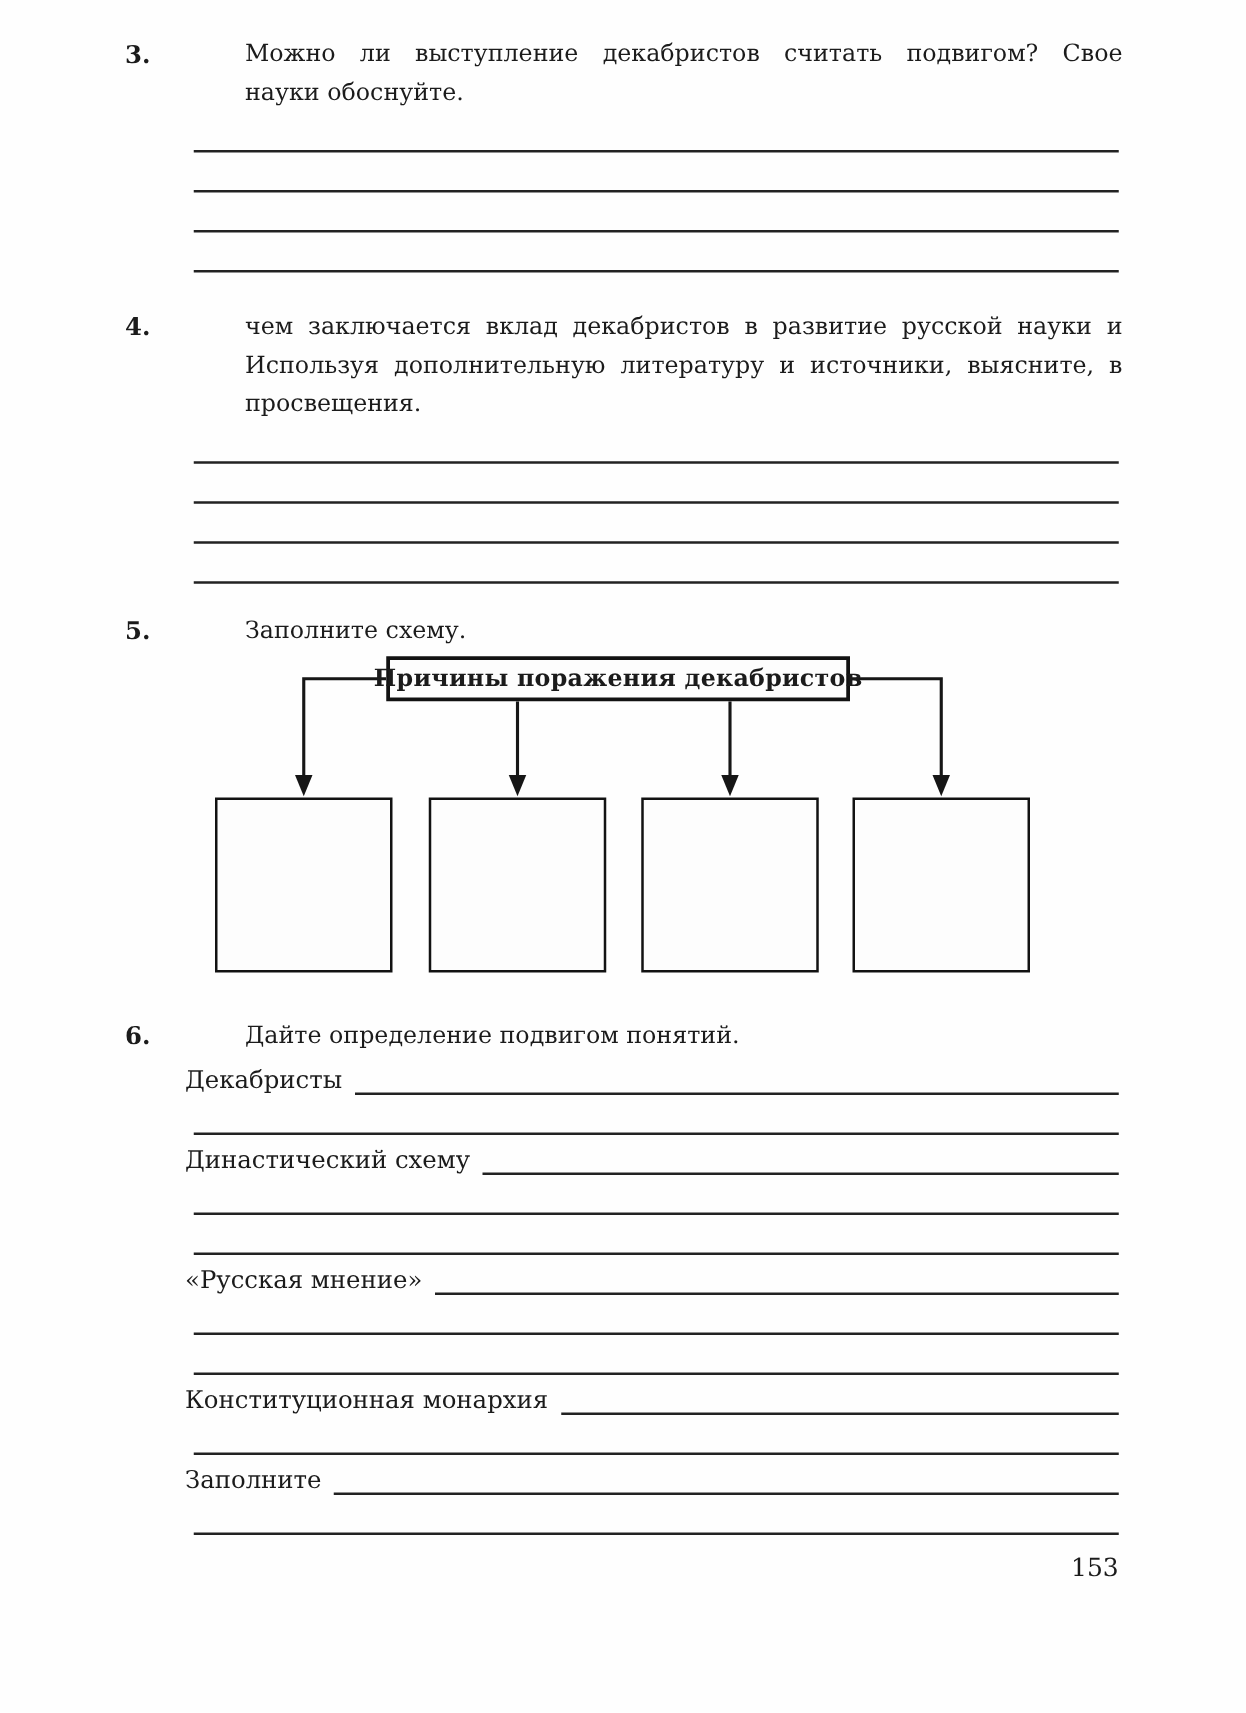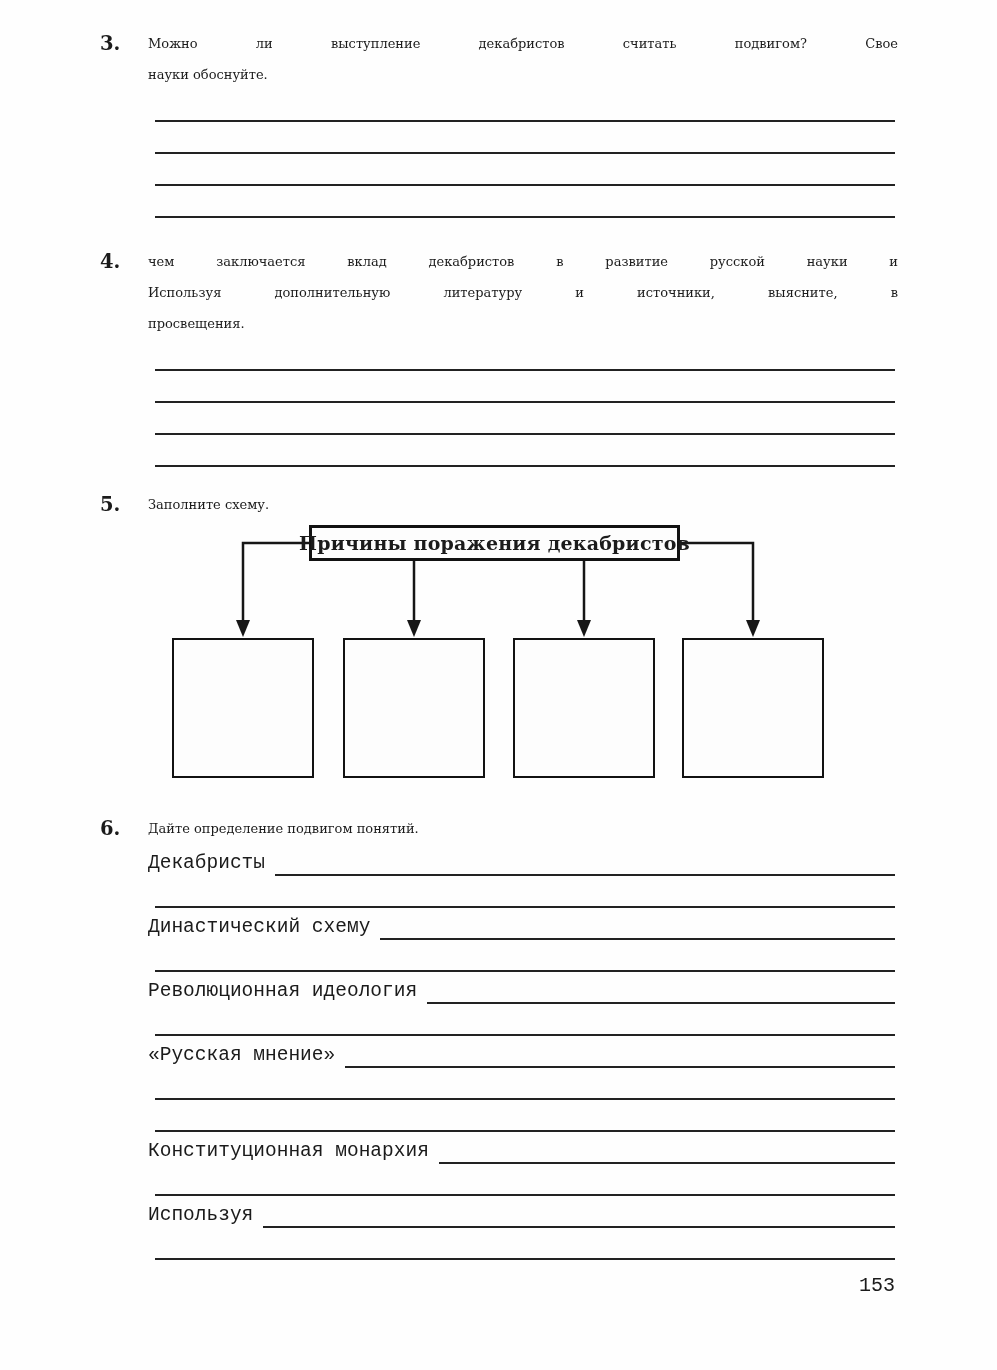--- a/index.html
+++ b/index.html
@@ -11,21 +11,21 @@
     font-family:"DejaVu Serif","Liberation Serif",serif;
     color:#1b1b1b;
     overflow:hidden;
     padding-top:28px;
   }
   .item { display:flex; margin-left:100px; width:798px; }
   .item-num {
     width:48px; flex:0 0 48px;
     font-weight:bold; font-size:19.5px; line-height:31px;
   }
-  .item-text { width:750px; font-size:13px; line-height:31px; }
+  .item-text { width:750px; font-size:19px; line-height:31px;margin-left:48px; }
   .jline { text-align:justify; text-align-last:justify; }
   .lline { text-align:left; }
 
   .ans-lines { margin-left:155px; width:740px; }
   .ans-line { height:32px; border-bottom:2px solid #222222; }
 
   .mt28 { margin-top:28px; }
   .mt22 { margin-top:22px; }
   .mt8  { margin-top:8px;  }
 
@@ -44,29 +44,28 @@
   .schema-box {
     position:absolute; top:118px; width:142px; height:140px;
     border:2.5px solid #121212; background:#fdfdfd;
   }
 
   
   .def-row {
     margin-left:148px; width:747px; height:32px;
     display:flex; align-items:flex-end;
     font-size:19.5px;
-    font-family:Liberation Mono, monospace;
   }
   .def-label { white-space:nowrap; line-height:25px; }
   .def-line { flex:1; margin-left:10px; height:5px; border-bottom:2px solid #222222; }
   .def-full { margin-left:155px; width:740px; height:32px; border-bottom:2px solid #222222; }
 
   .pagenum {
     margin-left:155px; width:740px; margin-top:14px;
-    text-align:right; font-size:20px;font-family:Liberation Mono, monospace;
+    text-align:right; font-size:20px;
   }
 </style>
 </head>
 <body>
 
 <div class="page">
 
   <div class="item">
     <div class="item-num">3.</div>
     <div class="item-text">
@@ -133,41 +132,37 @@
     <span class="def-line"></span>
   </div>
   <div class="def-full"></div>
 
   <div class="def-row">
     <span class="def-label">Династический схему</span>
     <span class="def-line"></span>
   </div>
   <div class="def-full"></div>
 
-  <div class="def-row">
-    <span class="def-label">Революционная идеология</span>
-    <span class="def-line"></span>
-  </div>
   <div class="def-full"></div>
 
   <div class="def-row">
     <span class="def-label">«Русская мнение»</span>
     <span class="def-line"></span>
   </div>
   <div class="def-full"></div>
 
   <div class="def-full"></div>
 
   <div class="def-row">
     <span class="def-label">Конституционная монархия</span>
     <span class="def-line"></span>
   </div>
   <div class="def-full"></div>
 
   <div class="def-row">
-    <span class="def-label">Используя</span>
+    <span class="def-label">Заполните</span>
     <span class="def-line"></span>
   </div>
   <div class="def-full"></div>
 
   <div class="pagenum">153</div>
 
 </div>
 
 </body></html>

